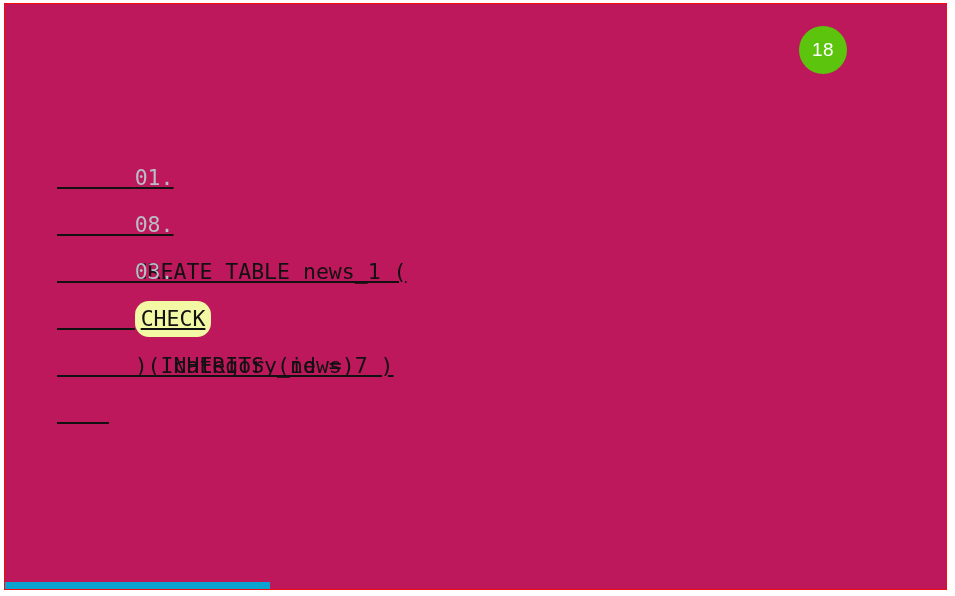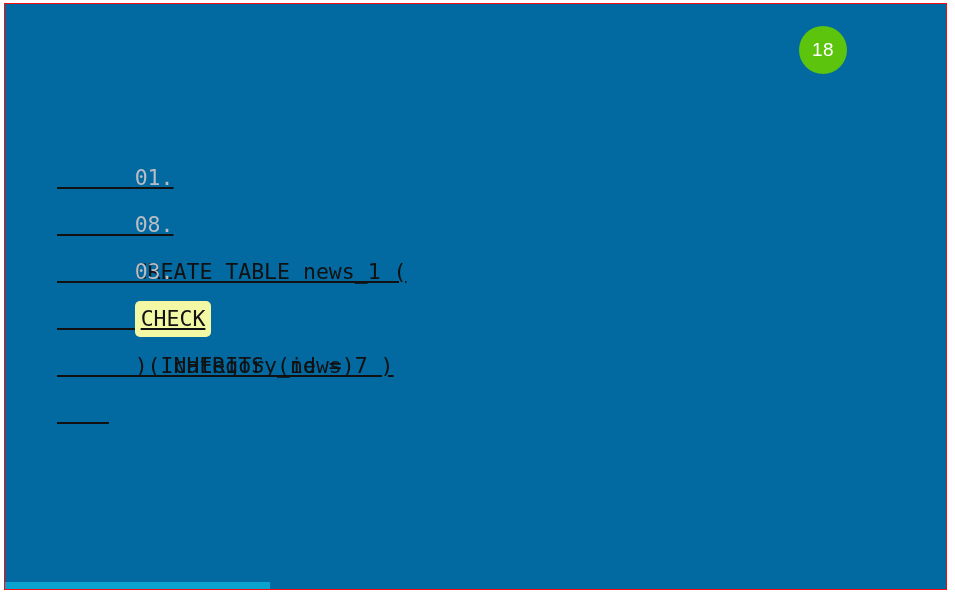--- a/index.html
+++ b/index.html
@@ -14,21 +14,21 @@
     font-family: "Liberation Sans", sans-serif;
   }
   .slide {
     position: absolute;
     left: 4px;
     top: 3px;
     width: 943px;
     height: 587px;
     box-sizing: border-box;
     border: 1.5px solid #f50b0b;
-    background: #0369a1;
+    background: #be185d;
     overflow: hidden;
   }
   .slide-number-badge {
     position: absolute;
     left: 794px;
     top: 22px;
     width: 48px;
     height: 48px;
     border-radius: 50%;
     background: #5cc40c;
@@ -62,21 +62,21 @@
     white-space: pre;
   }
   .code-text {
     white-space: pre;
     font-family: "DejaVu Sans Mono", "Liberation Mono", monospace;
     font-size: 21.5px;
     color: #111111;
   }
   .hl {
     background: #f3f8a5;
-    border-radius: 5px;
+    border-radius: 14px;
     padding: 5px 6px 6px 6px;
     white-space: pre;
     font-family: "DejaVu Sans Mono", "Liberation Mono", monospace;
     font-size: 21.5px;
     color: #111111;
   }
   .progress-track {
     position: absolute;
     left: 0px;
     bottom: 0px;

